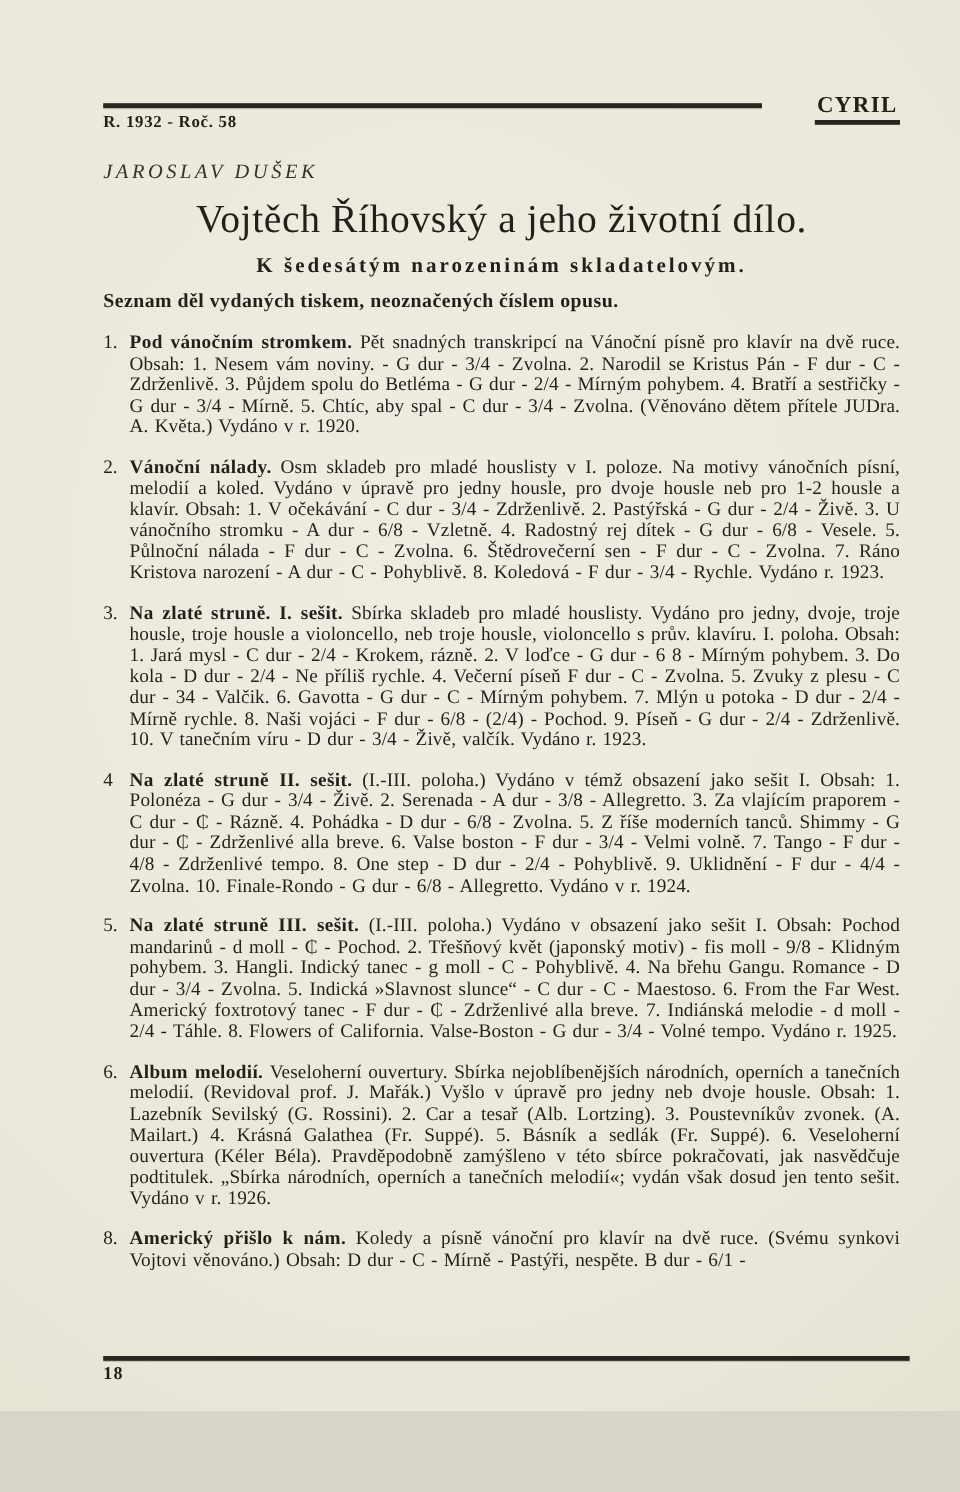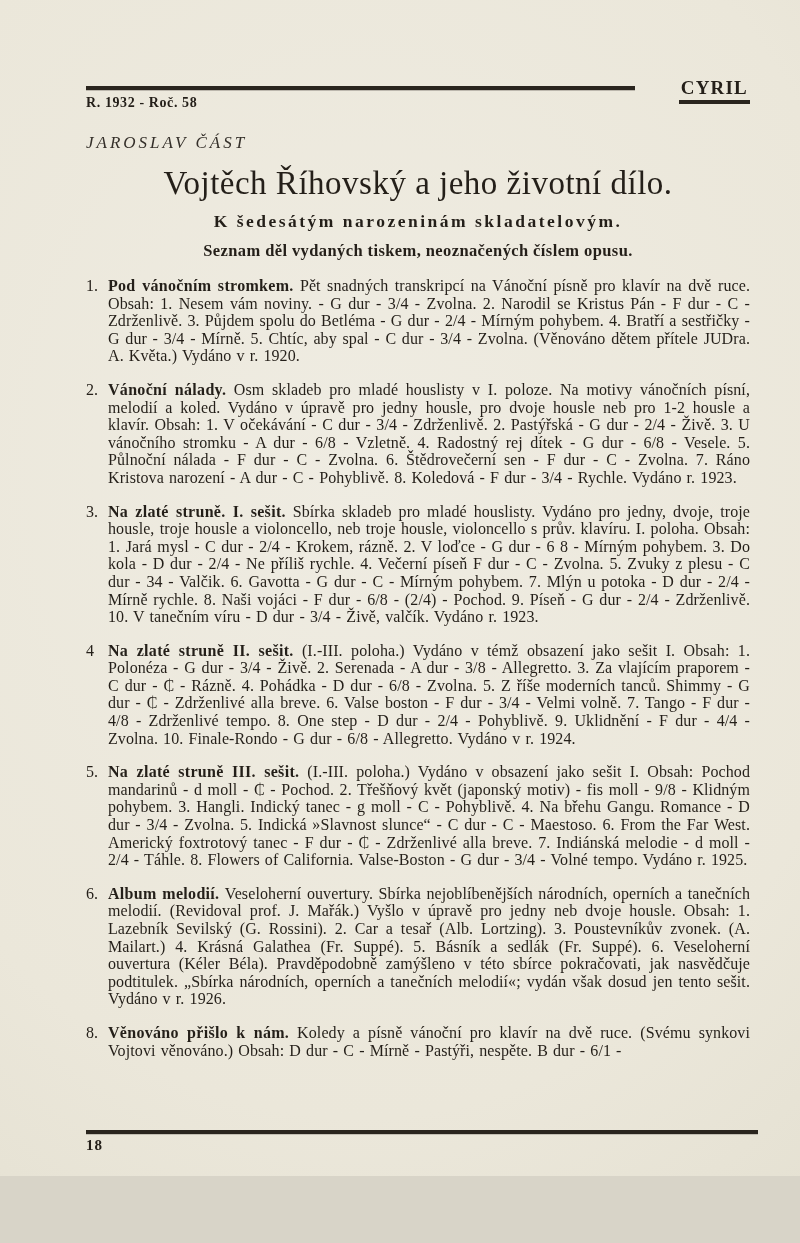--- a/index.html
+++ b/index.html
@@ -76,21 +76,21 @@
     letter-spacing: 2.5px;
   }
   .part-heading {
     margin-top: 10px;
     text-align: center;
     font-size: 16px;
     letter-spacing: 1px;
   }
   .list-heading {
     margin-top: 9px;
-    text-align: center;
+    text-align: left;
     font-weight: bold;
     font-size: 16.5px;
     letter-spacing: 0.4px;
   }
   .section-heading {
     margin-top: 7px;
     text-align: center;
     font-size: 15.5px;
     letter-spacing: 4px;
   }
@@ -145,42 +145,42 @@
   <div class="content">
 
     <div class="journal-header">
       <div class="issue-block">
         <div class="header-rule"></div>
         <span class="issue-label">R. 1932 - Roč. 58</span>
       </div>
       <div class="journal-name">CYRIL</div>
     </div>
 
-    <div class="author-line">JAROSLAV ČÁST</div>
+    <div class="author-line">JAROSLAV DUŠEK</div>
 
     <h1 class="article-title">Vojtěch Říhovský a jeho životní dílo.</h1>
     <div class="article-subtitle">K šedesátým narozeninám skladatelovým.</div>
     <div class="list-heading">Seznam děl vydaných tiskem, neoznačených číslem opusu.</div>
 
     <div class="works-list">
 
       <p class="work"><span class="num">1.</span><span class="lead">Pod vánočním stromkem.</span> <span class="body-text">Pět snadných transkripcí na Vánoční písně pro klavír na dvě ruce. Obsah: 1. Nesem vám noviny. - G dur - 3/4 - Zvolna. 2. Narodil se Kristus Pán - F dur - C - Zdrženlivě. 3. Půjdem spolu do Betléma - G dur - 2/4 - Mírným pohybem. 4. Bratří a sestřičky - G dur - 3/4 - Mírně. 5. Chtíc, aby spal - C dur - 3/4 - Zvolna. (Věnováno dětem přítele JUDra. A. Květa.) Vydáno v r. 1920.</span></p>
 
       <p class="work"><span class="num">2.</span><span class="lead">Vánoční nálady.</span> <span class="body-text">Osm skladeb pro mladé houslisty v I. poloze. Na motivy vánočních písní, melodií a koled. Vydáno v úpravě pro jedny housle, pro dvoje housle neb pro 1-2 housle a klavír. Obsah: 1. V očekávání - C dur - 3/4 - Zdrženlivě. 2. Pastýřská - G dur - 2/4 - Živě. 3. U vánočního stromku - A dur - 6/8 - Vzletně. 4. Radostný rej dítek - G dur - 6/8 - Vesele. 5. Půlnoční nálada - F dur - C - Zvolna. 6. Štědrovečerní sen - F dur - C - Zvolna. 7. Ráno Kristova narození - A dur - C - Pohyblivě. 8. Koledová - F dur - 3/4 - Rychle. Vydáno r. 1923.</span></p>
 
       <p class="work"><span class="num">3.</span><span class="lead">Na zlaté struně. I. sešit.</span> <span class="body-text">Sbírka skladeb pro mladé houslisty. Vydáno pro jedny, dvoje, troje housle, troje housle a violoncello, neb troje housle, violoncello s prův. klavíru. I. poloha. Obsah: 1. Jará mysl - C dur - 2/4 - Krokem, rázně. 2. V loďce - G dur - 6 8 - Mírným pohybem. 3. Do kola - D dur - 2/4 - Ne příliš rychle. 4. Večerní píseň F dur - C - Zvolna. 5. Zvuky z plesu - C dur - 34 - Valčik. 6. Gavotta - G dur - C - Mírným pohybem. 7. Mlýn u potoka - D dur - 2/4 - Mírně rychle. 8. Naši vojáci - F dur - 6/8 - (2/4) - Pochod. 9. Píseň - G dur - 2/4 - Zdrženlivě. 10. V tanečním víru - D dur - 3/4 - Živě, valčík. Vydáno r. 1923.</span></p>
 
       <p class="work"><span class="num">4</span><span class="lead">Na zlaté struně II. sešit.</span> <span class="body-text">(I.-III. poloha.) Vydáno v témž obsazení jako sešit I. Obsah: 1. Polonéza - G dur - 3/4 - Živě. 2. Serenada - A dur - 3/8 - Allegretto. 3. Za vlajícím praporem - C dur - ₵ - Rázně. 4. Pohádka - D dur - 6/8 - Zvolna. 5. Z říše moderních tanců. Shimmy - G dur - ₵ - Zdrženlivé alla breve. 6. Valse boston - F dur - 3/4 - Velmi volně. 7. Tango - F dur - 4/8 - Zdrženlivé tempo. 8. One step - D dur - 2/4 - Pohyblivě. 9. Uklidnění - F dur - 4/4 - Zvolna. 10. Finale-Rondo - G dur - 6/8 - Allegretto. Vydáno v r. 1924.</span></p>
 
       <p class="work"><span class="num">5.</span><span class="lead">Na zlaté struně III. sešit.</span> <span class="body-text">(I.-III. poloha.) Vydáno v obsazení jako sešit I. Obsah: Pochod mandarinů - d moll - ₵ - Pochod. 2. Třešňový květ (japonský motiv) - fis moll - 9/8 - Klidným pohybem. 3. Hangli. Indický tanec - g moll - C - Pohyblivě. 4. Na břehu Gangu. Romance - D dur - 3/4 - Zvolna. 5. Indická »Slavnost slunce“ - C dur - C - Maestoso. 6. From the Far West. Americký foxtrotový tanec - F dur - ₵ - Zdrženlivé alla breve. 7. Indiánská melodie - d moll - 2/4 - Táhle. 8. Flowers of California. Valse-Boston - G dur - 3/4 - Volné tempo. Vydáno r. 1925.</span></p>
 
       <p class="work"><span class="num">6.</span><span class="lead">Album melodií.</span> <span class="body-text">Veseloherní ouvertury. Sbírka nejoblíbenějších národních, operních a tanečních melodií. (Revidoval prof. J. Mařák.) Vyšlo v úpravě pro jedny neb dvoje housle. Obsah: 1. Lazebník Sevilský (G. Rossini). 2. Car a tesař (Alb. Lortzing). 3. Poustevníkův zvonek. (A. Mailart.) 4. Krásná Galathea (Fr. Suppé). 5. Básník a sedlák (Fr. Suppé). 6. Veseloherní ouvertura (Kéler Béla). Pravděpodobně zamýšleno v této sbírce pokračovati, jak nasvědčuje podtitulek. „Sbírka národních, operních a tanečních melodií«; vydán však dosud jen tento sešit. Vydáno v r. 1926.</span></p>
 
 
-      <p class="work"><span class="num">8.</span><span class="lead">Věnováno přišlo k nám.</span> <span class="body-text">Koledy a písně vánoční pro klavír na dvě ruce. (Svému synkovi Vojtovi věnováno.) Obsah: D dur - C - Mírně - Pastýři, nespěte. B dur - 6/1 -</span></p>
+      <p class="work"><span class="num">8.</span><span class="lead">Americký přišlo k nám.</span> <span class="body-text">Koledy a písně vánoční pro klavír na dvě ruce. (Svému synkovi Vojtovi věnováno.) Obsah: D dur - C - Mírně - Pastýři, nespěte. B dur - 6/1 -</span></p>
 
     </div>
   </div>
 
   <div class="page-footer">
     <div class="footer-rule"></div>
     <span class="page-number">18</span>
   </div>
 </div>
 

